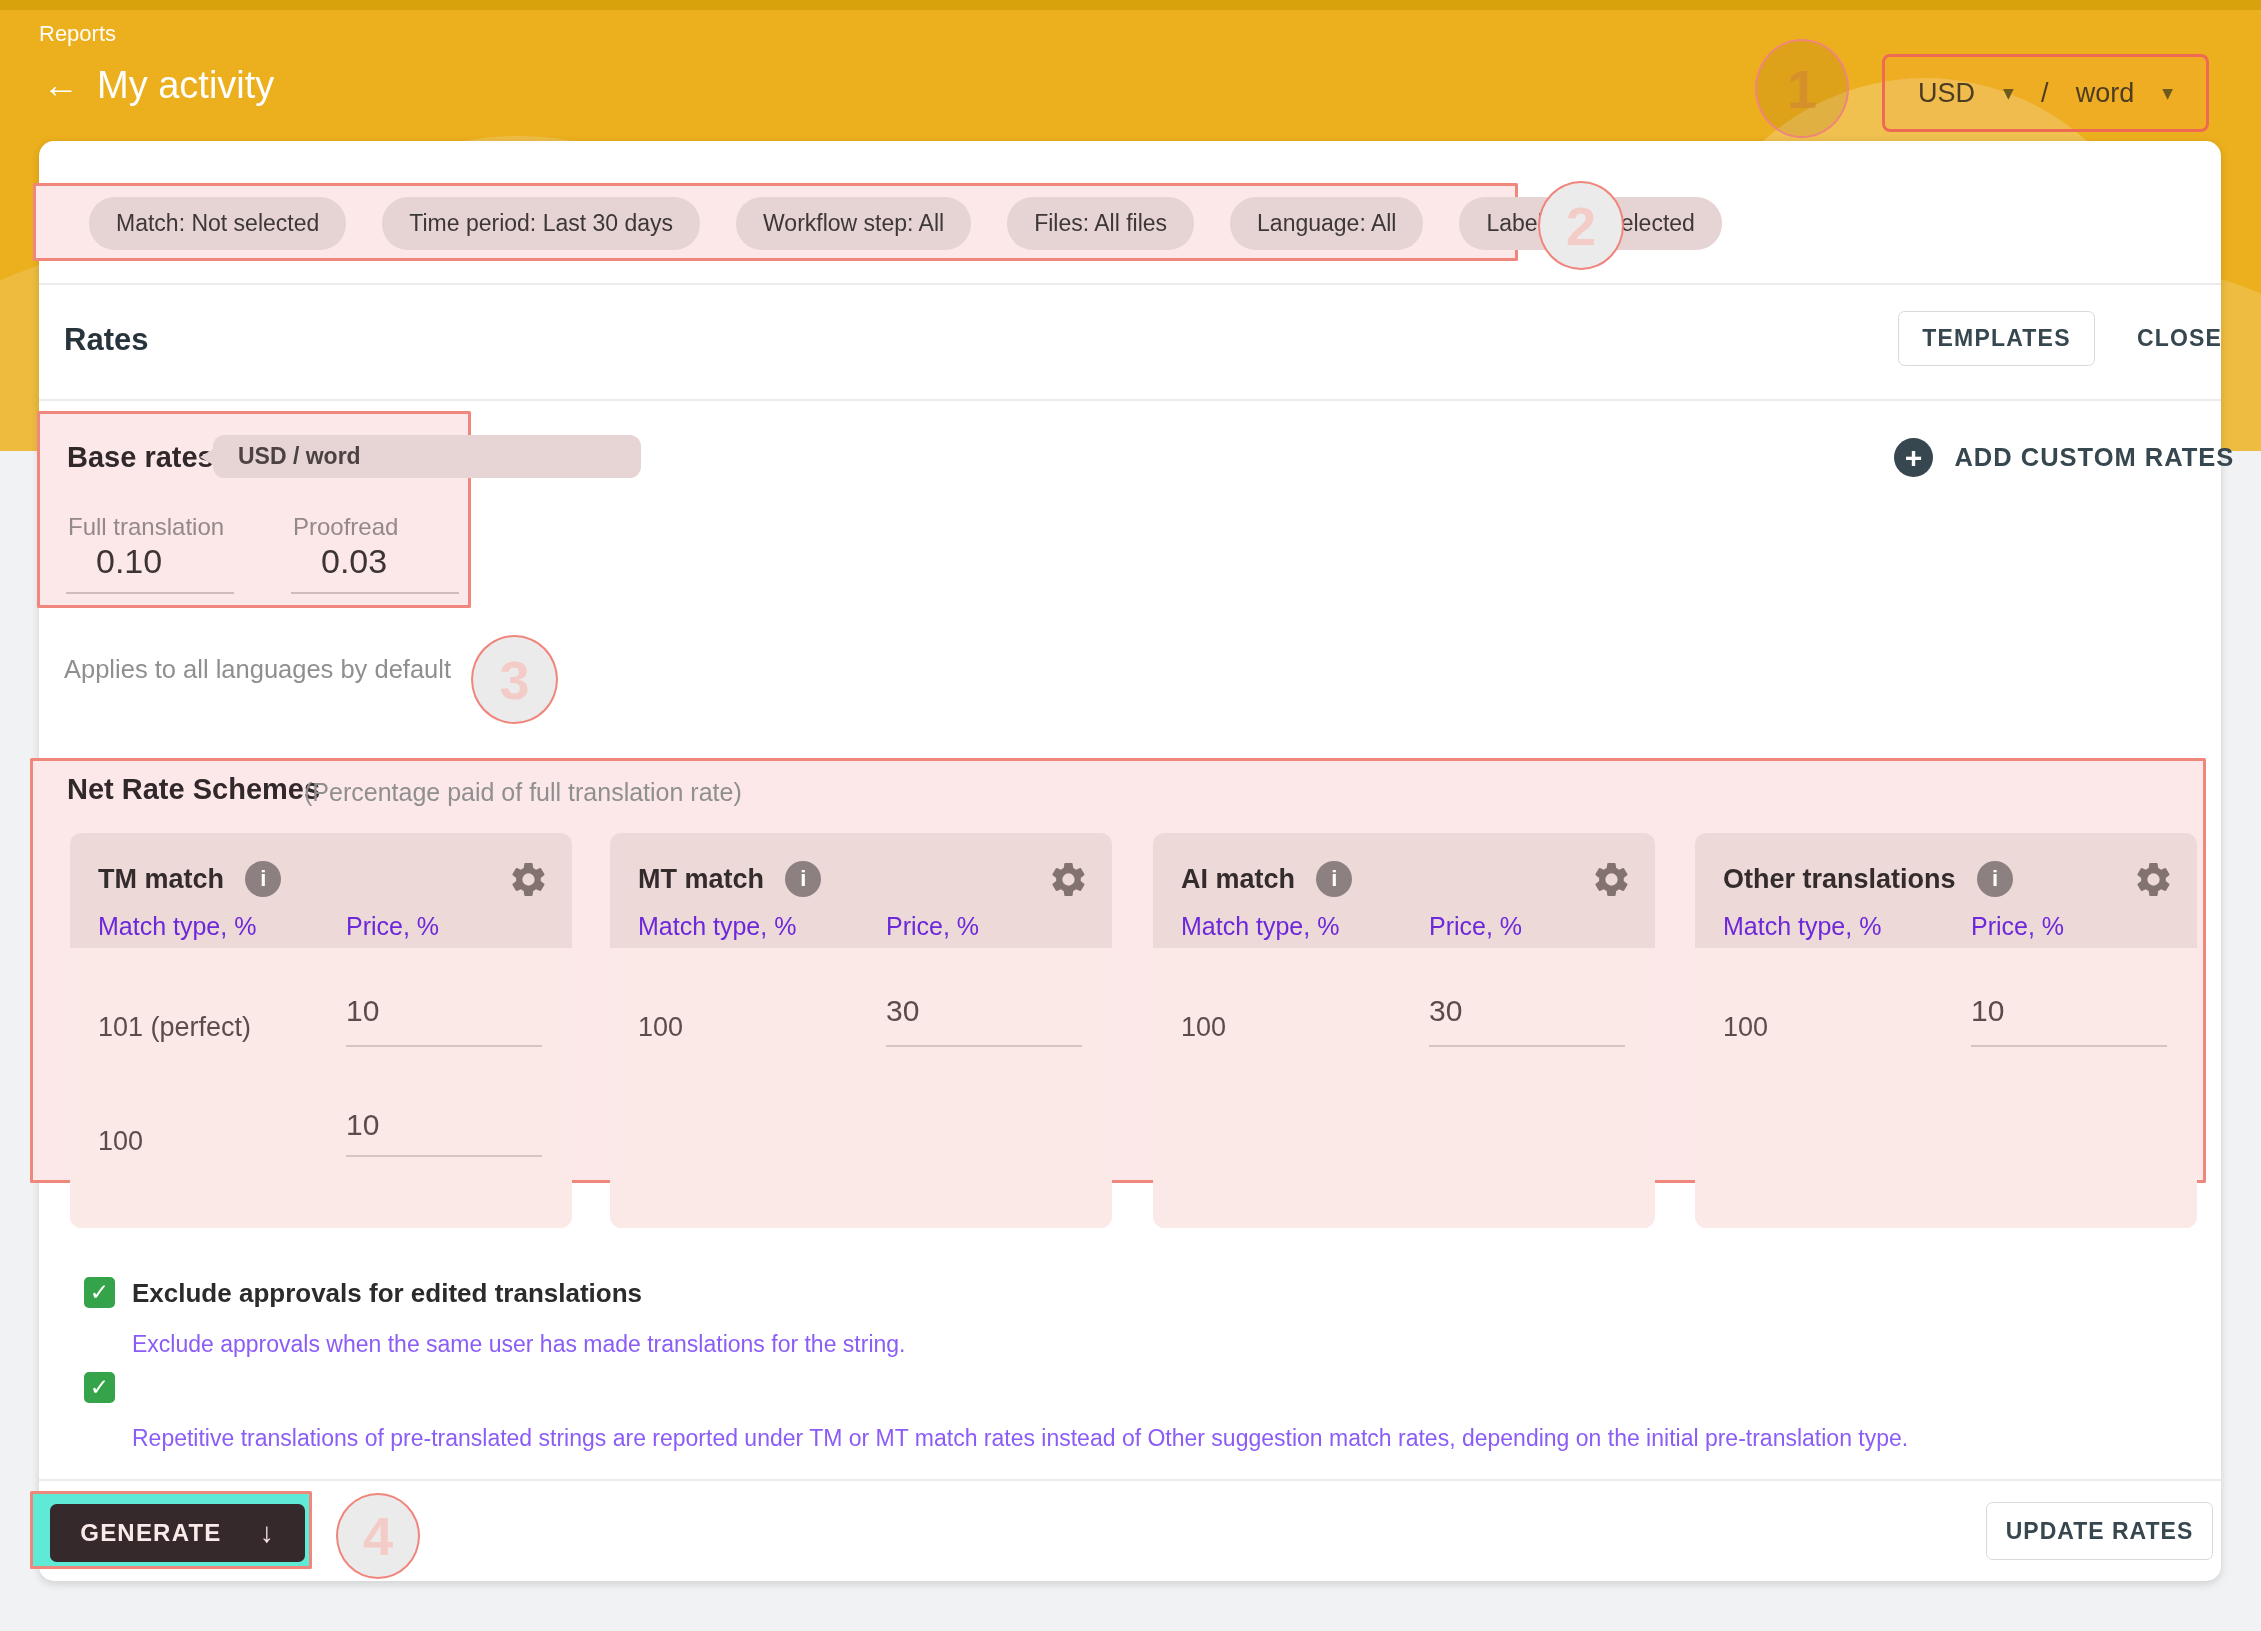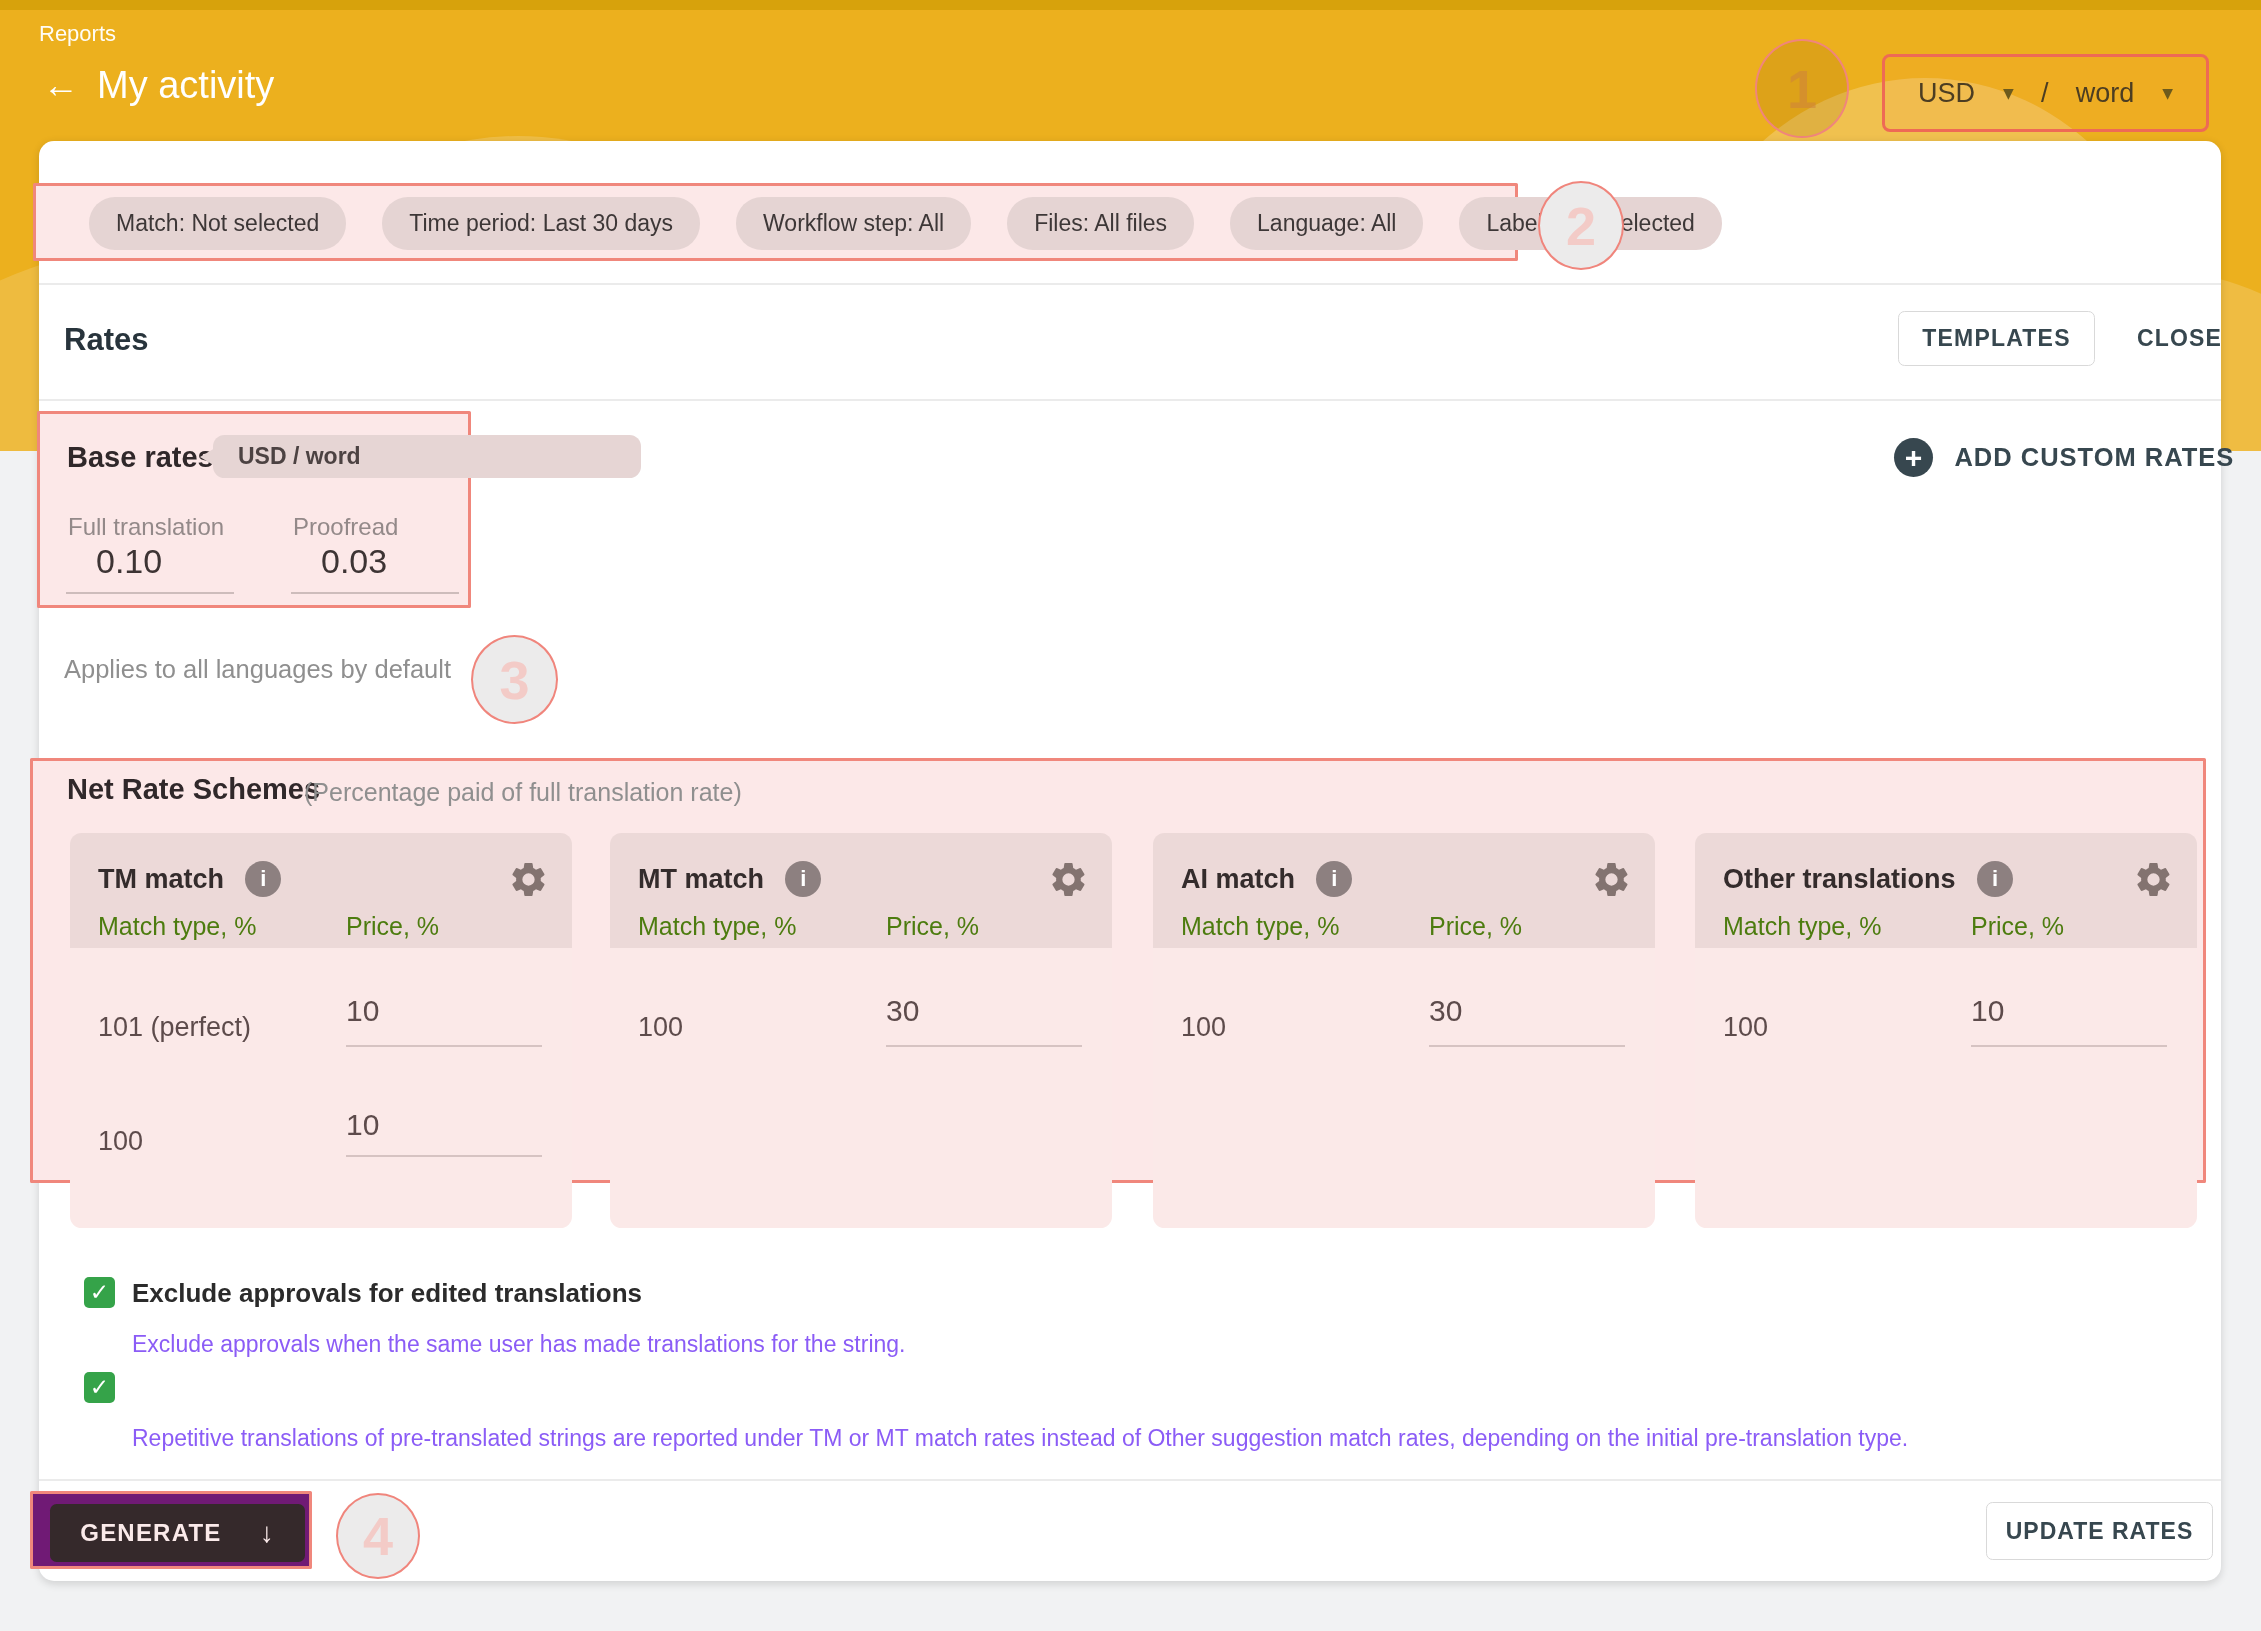--- a/index.html
+++ b/index.html
@@ -66,21 +66,21 @@
   .subtitle{font-size:25px;color:#8f8f8f;}
 
   
   .rate-card{width:502px;height:395px;border-radius:11.5px;overflow:hidden;background:#fbe9e8;}
   .rate-card-header{position:relative;height:115px;background:#ecd9d8;}
   .rate-card-title-row{position:absolute;left:28px;top:28px;display:flex;align-items:center;gap:21.4px;}
   .rate-card-title{font-size:27px;font-weight:bold;color:#342c2c;}
   .info-circle{width:36px;height:36px;border-radius:50%;background:#8d8080;color:#fff;display:flex;
                align-items:center;justify-content:center;font-size:22px;font-weight:bold;font-style:normal;}
   .gear{position:absolute;right:23px;top:26px;width:41px;height:41px;fill:#837370;}
-  .col-label{position:absolute;top:79px;font-size:25px;color:#4d7c0f;}
+  .col-label{position:absolute;top:79px;font-size:25px;color:#6d28d9;}
   .match-val{position:absolute;font-size:27px;color:#5d4b4b;}
   .price-val{position:absolute;font-size:30px;color:#5d4b4b;}
   .price-line{position:absolute;width:196px;height:1.6px;background:#d6c3c2;}
 
   
   .checkbox{width:31px;height:31px;border-radius:5px;background:#35a349;display:flex;align-items:center;
             justify-content:center;color:#fff;font-size:23px;font-weight:bold;}
   .opt-label{font-size:26px;font-weight:bold;color:#2b2b2b;}
   .opt-desc{font-size:23px;color:#8b5cf6;}
 
@@ -249,21 +249,21 @@
   <div class="abs opt-label" style="left:132px;top:1278px;">Exclude approvals for edited translations</div>
   <div class="abs opt-desc" style="left:132px;top:1331px;">Exclude approvals when the same user has made translations for the string.</div>
 
   <div class="abs checkbox" style="left:84px;top:1372px;">
     <span>✓</span>
   </div>
   <div class="abs opt-desc" style="left:132px;top:1425px;">Repetitive translations of pre-translated strings are reported under TM or MT match rates instead of Other suggestion match rates, depending on the initial pre-translation type.</div>
 
   <div class="abs divider" style="left:39px;top:1479px;width:2182px;"></div>
 
-  <div class="abs ann-box-pink" style="left:30px;top:1491px;width:282px;height:78px;background:#701a75;">
+  <div class="abs ann-box-pink" style="left:30px;top:1491px;width:282px;height:78px;background:#5eead4;">
     <button class="abs btn-dark" style="left:17.3px;top:10px;width:255px;height:58px;">
       <span>GENERATE</span>
       <span class="dl-arrow">↓</span>
     </button>
   </div>
   <div class="abs ann-circle ann-circle-grey" style="left:336px;top:1493px;width:84px;height:86px;">4</div>
 
   <button class="abs btn-outline" style="left:1986px;top:1502px;width:227px;height:58px;letter-spacing:1px;">UPDATE RATES</button>
 
 </div>

